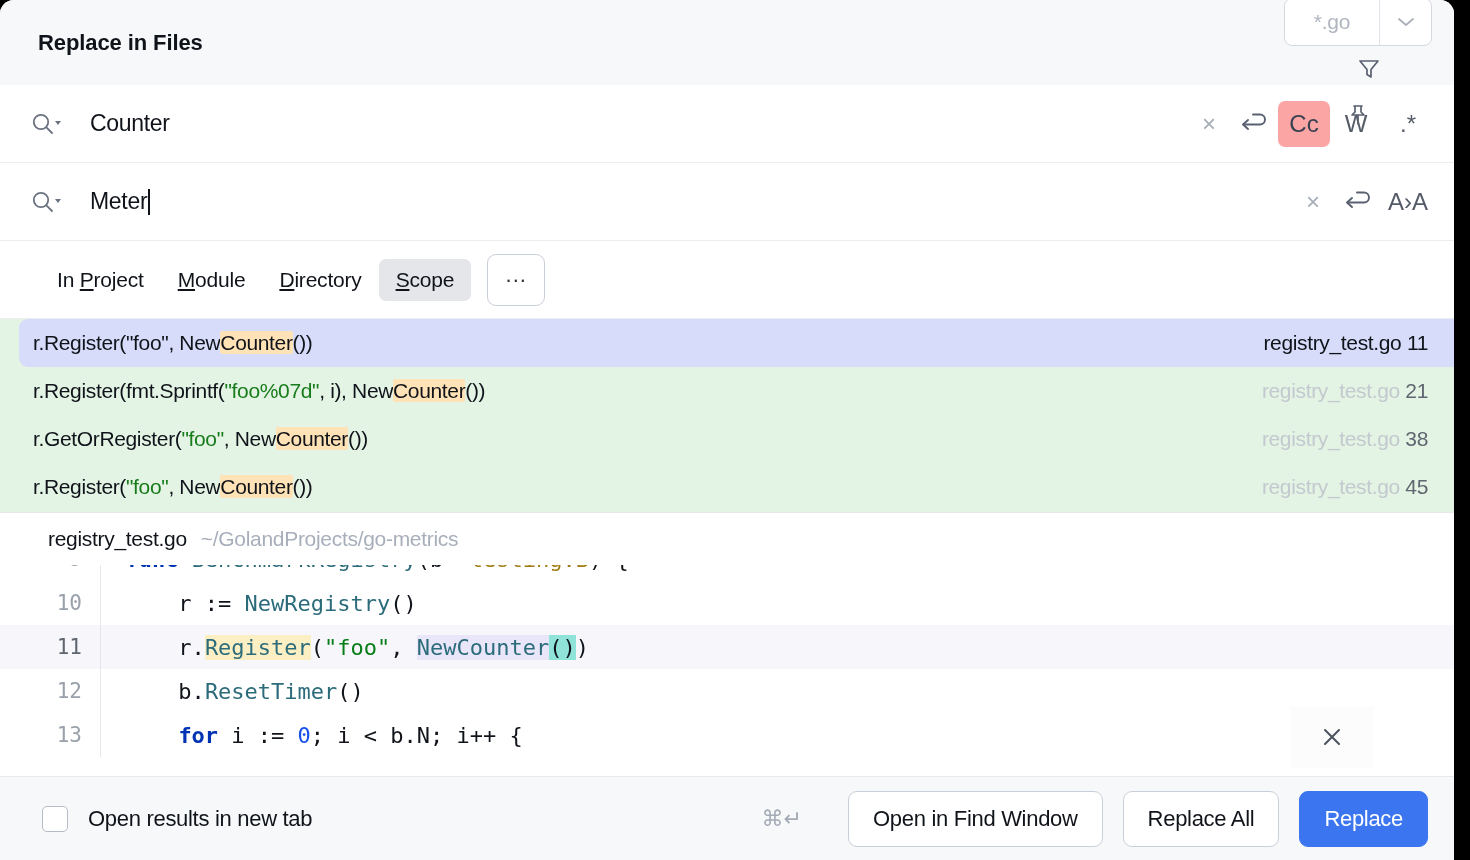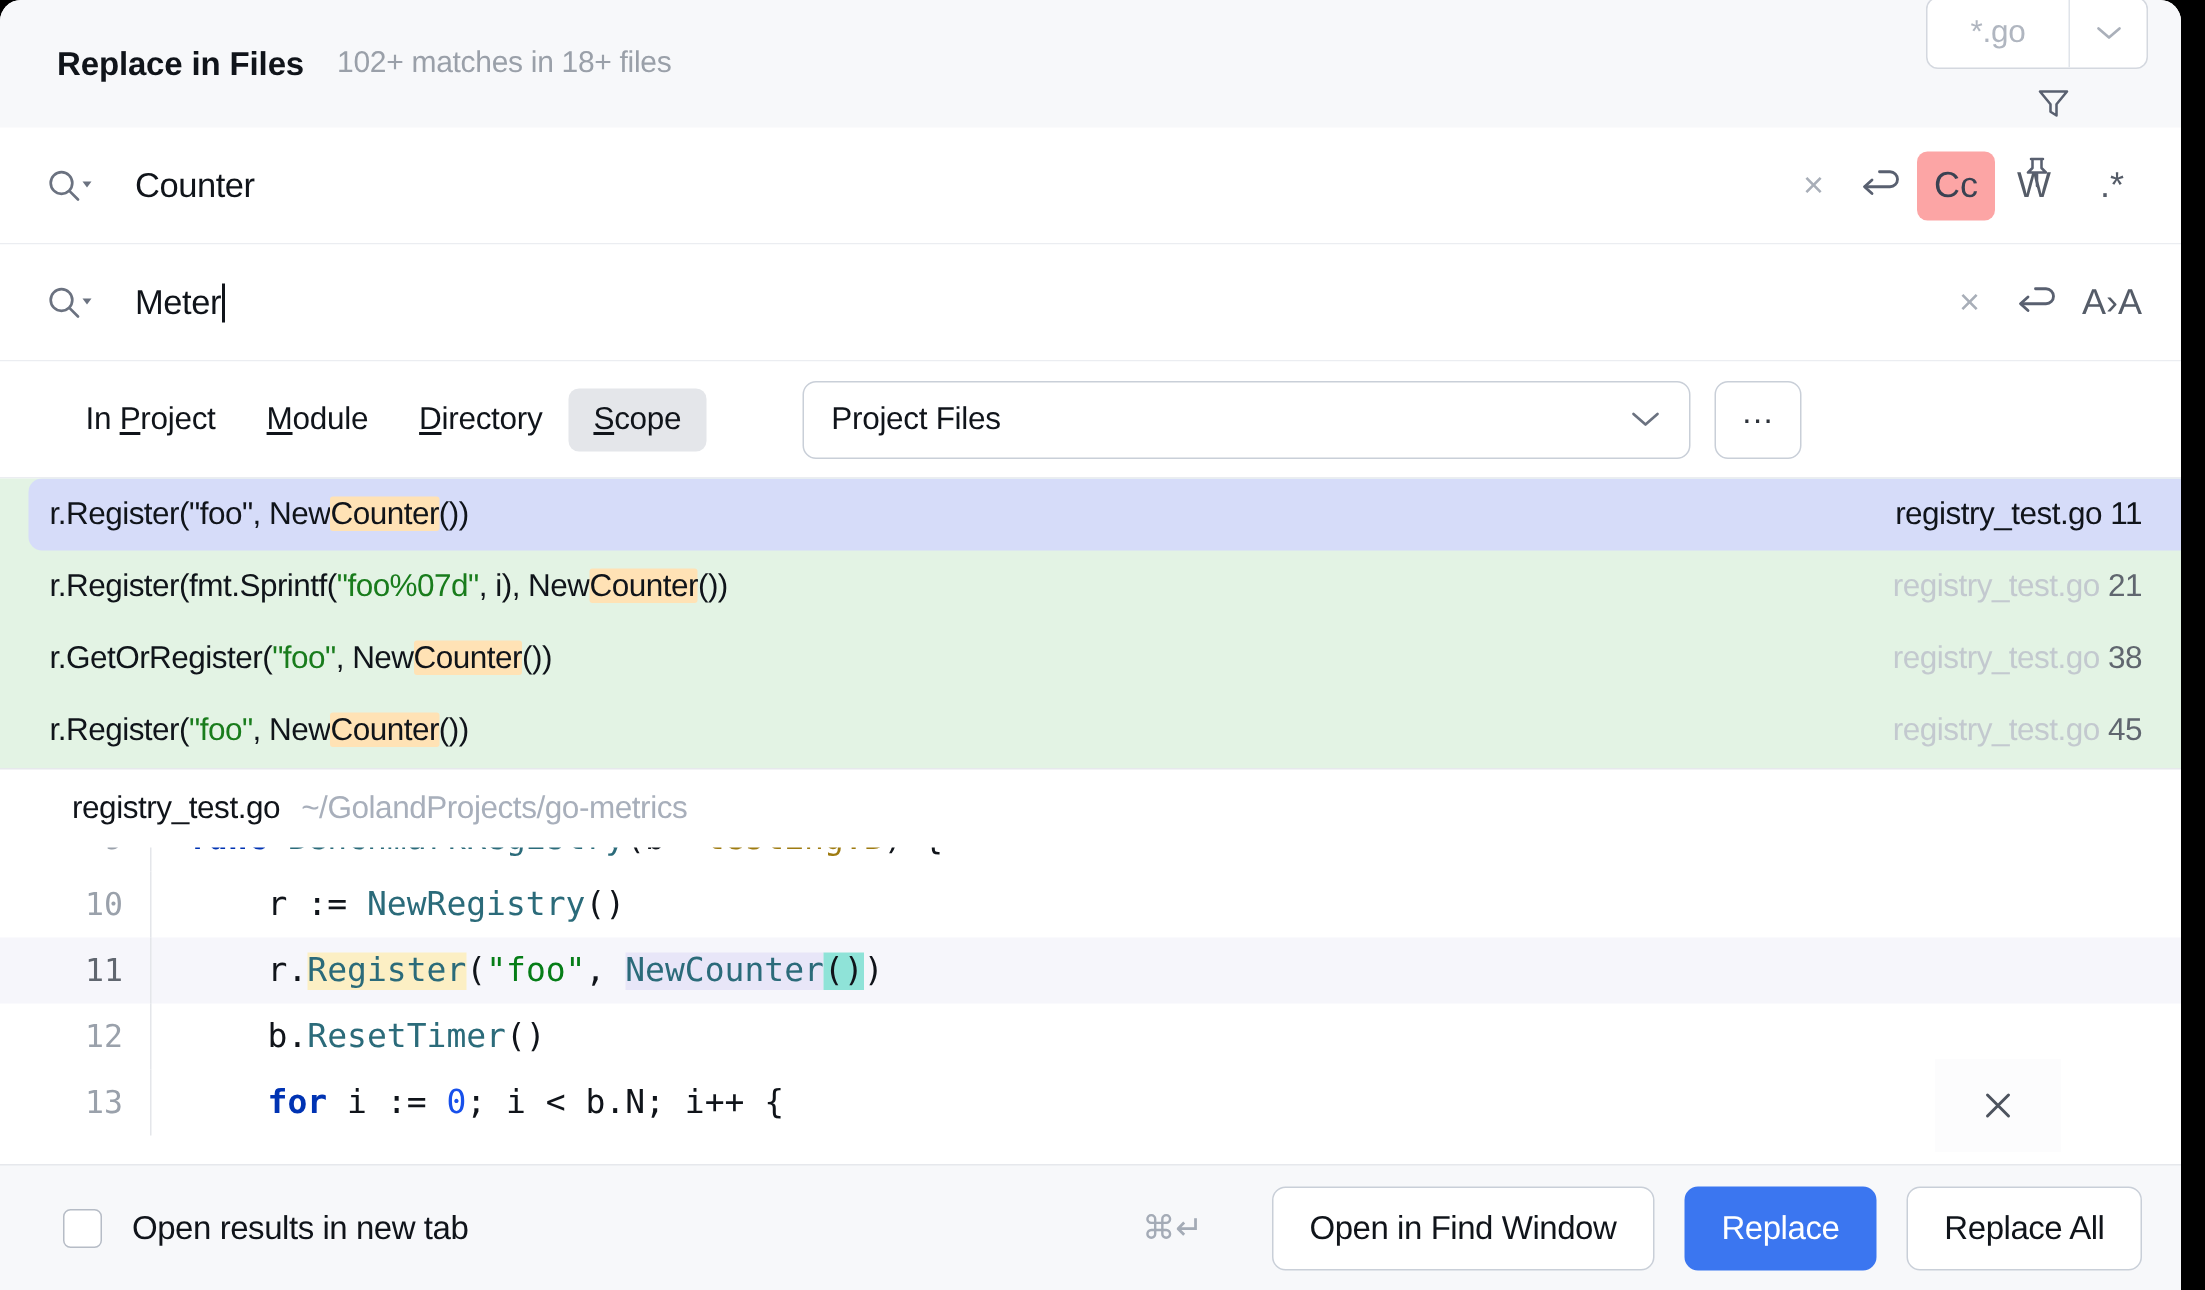--- a/index.html
+++ b/index.html
@@ -221,21 +221,20 @@
     background: #3b76f0; border-color: #3b76f0; color: #ffffff;
   }
 </style>
 </head>
 <body>
 
 <div class="window">
 
   <div class="header">
     <span class="title">Replace in Files</span>
-    <span class="matches">102+ matches in 18+ files</span>
 
     <div class="header-right">
       <div class="chk"></div>
       <span class="filemask-label">File mask:</span>
       <div class="mask-box">
         <div class="mask-val">*.go</div>
         <div class="mask-arrow">
           <svg width="20" height="12" viewBox="0 0 20 12">
               <path d="M3 3 L10 9 L17 3" stroke="#aab0ba" stroke-width="1.8" fill="none" stroke-linecap="round" stroke-linejoin="round"></path>
             </svg>
@@ -300,28 +299,20 @@
       <div class="tool wide">A›A</div>
     </div>
   </div>
 
   <div class="scope-row">
     <div class="scope-tab">In <u>P</u>roject</div>
     <div class="scope-tab"><u>M</u>odule</div>
     <div class="scope-tab"><u>D</u>irectory</div>
     <div class="scope-tab sel"><u>S</u>cope</div>
 
-    <div class="scope-select">
-      <span>Project Files</span>
-      <span class="dd">
-        <svg width="22" height="13" viewBox="0 0 22 13">
-            <path d="M3 3 L11 10 L19 3" stroke="#6b7280" stroke-width="1.8" fill="none" stroke-linecap="round" stroke-linejoin="round"></path>
-          </svg>
-      </span>
-    </div>
     <div class="ellipsis-btn">...</div>
   </div>
 
   <div class="results">
       <div class="res-row sel">
         <span class="res-code"><span>r.Register(</span><span class="str">"foo"</span><span>, New</span><span class="hl">Counter</span><span>())</span></span>
         <span class="res-meta"><span class="res-file">registry_test.go</span><span class="res-line"> 11</span></span>
       </div>
       <div class="res-row">
         <span class="res-code"><span>r.Register(fmt.Sprintf(</span><span class="str">"foo%07d"</span><span>, i), New</span><span class="hl">Counter</span><span>())</span></span>
@@ -355,17 +346,17 @@
           <path d="M6 6 L20 20 M20 6 L6 20" stroke="#4d535e" stroke-width="2" stroke-linecap="round"></path>
         </svg>
     </div>
   </div>
 
   <div class="footer">
     <div class="chk"></div>
     <span class="foot-label">Open results in new tab</span>
     <span class="shortcut">⌘↵</span>
     <div class="btn">Open in Find Window</div>
+    <div class="btn">Replace All</div>
     <div class="btn primary">Replace</div>
-    <div class="btn">Replace All</div>
   </div>
 
 </div>
 
 </body></html>

